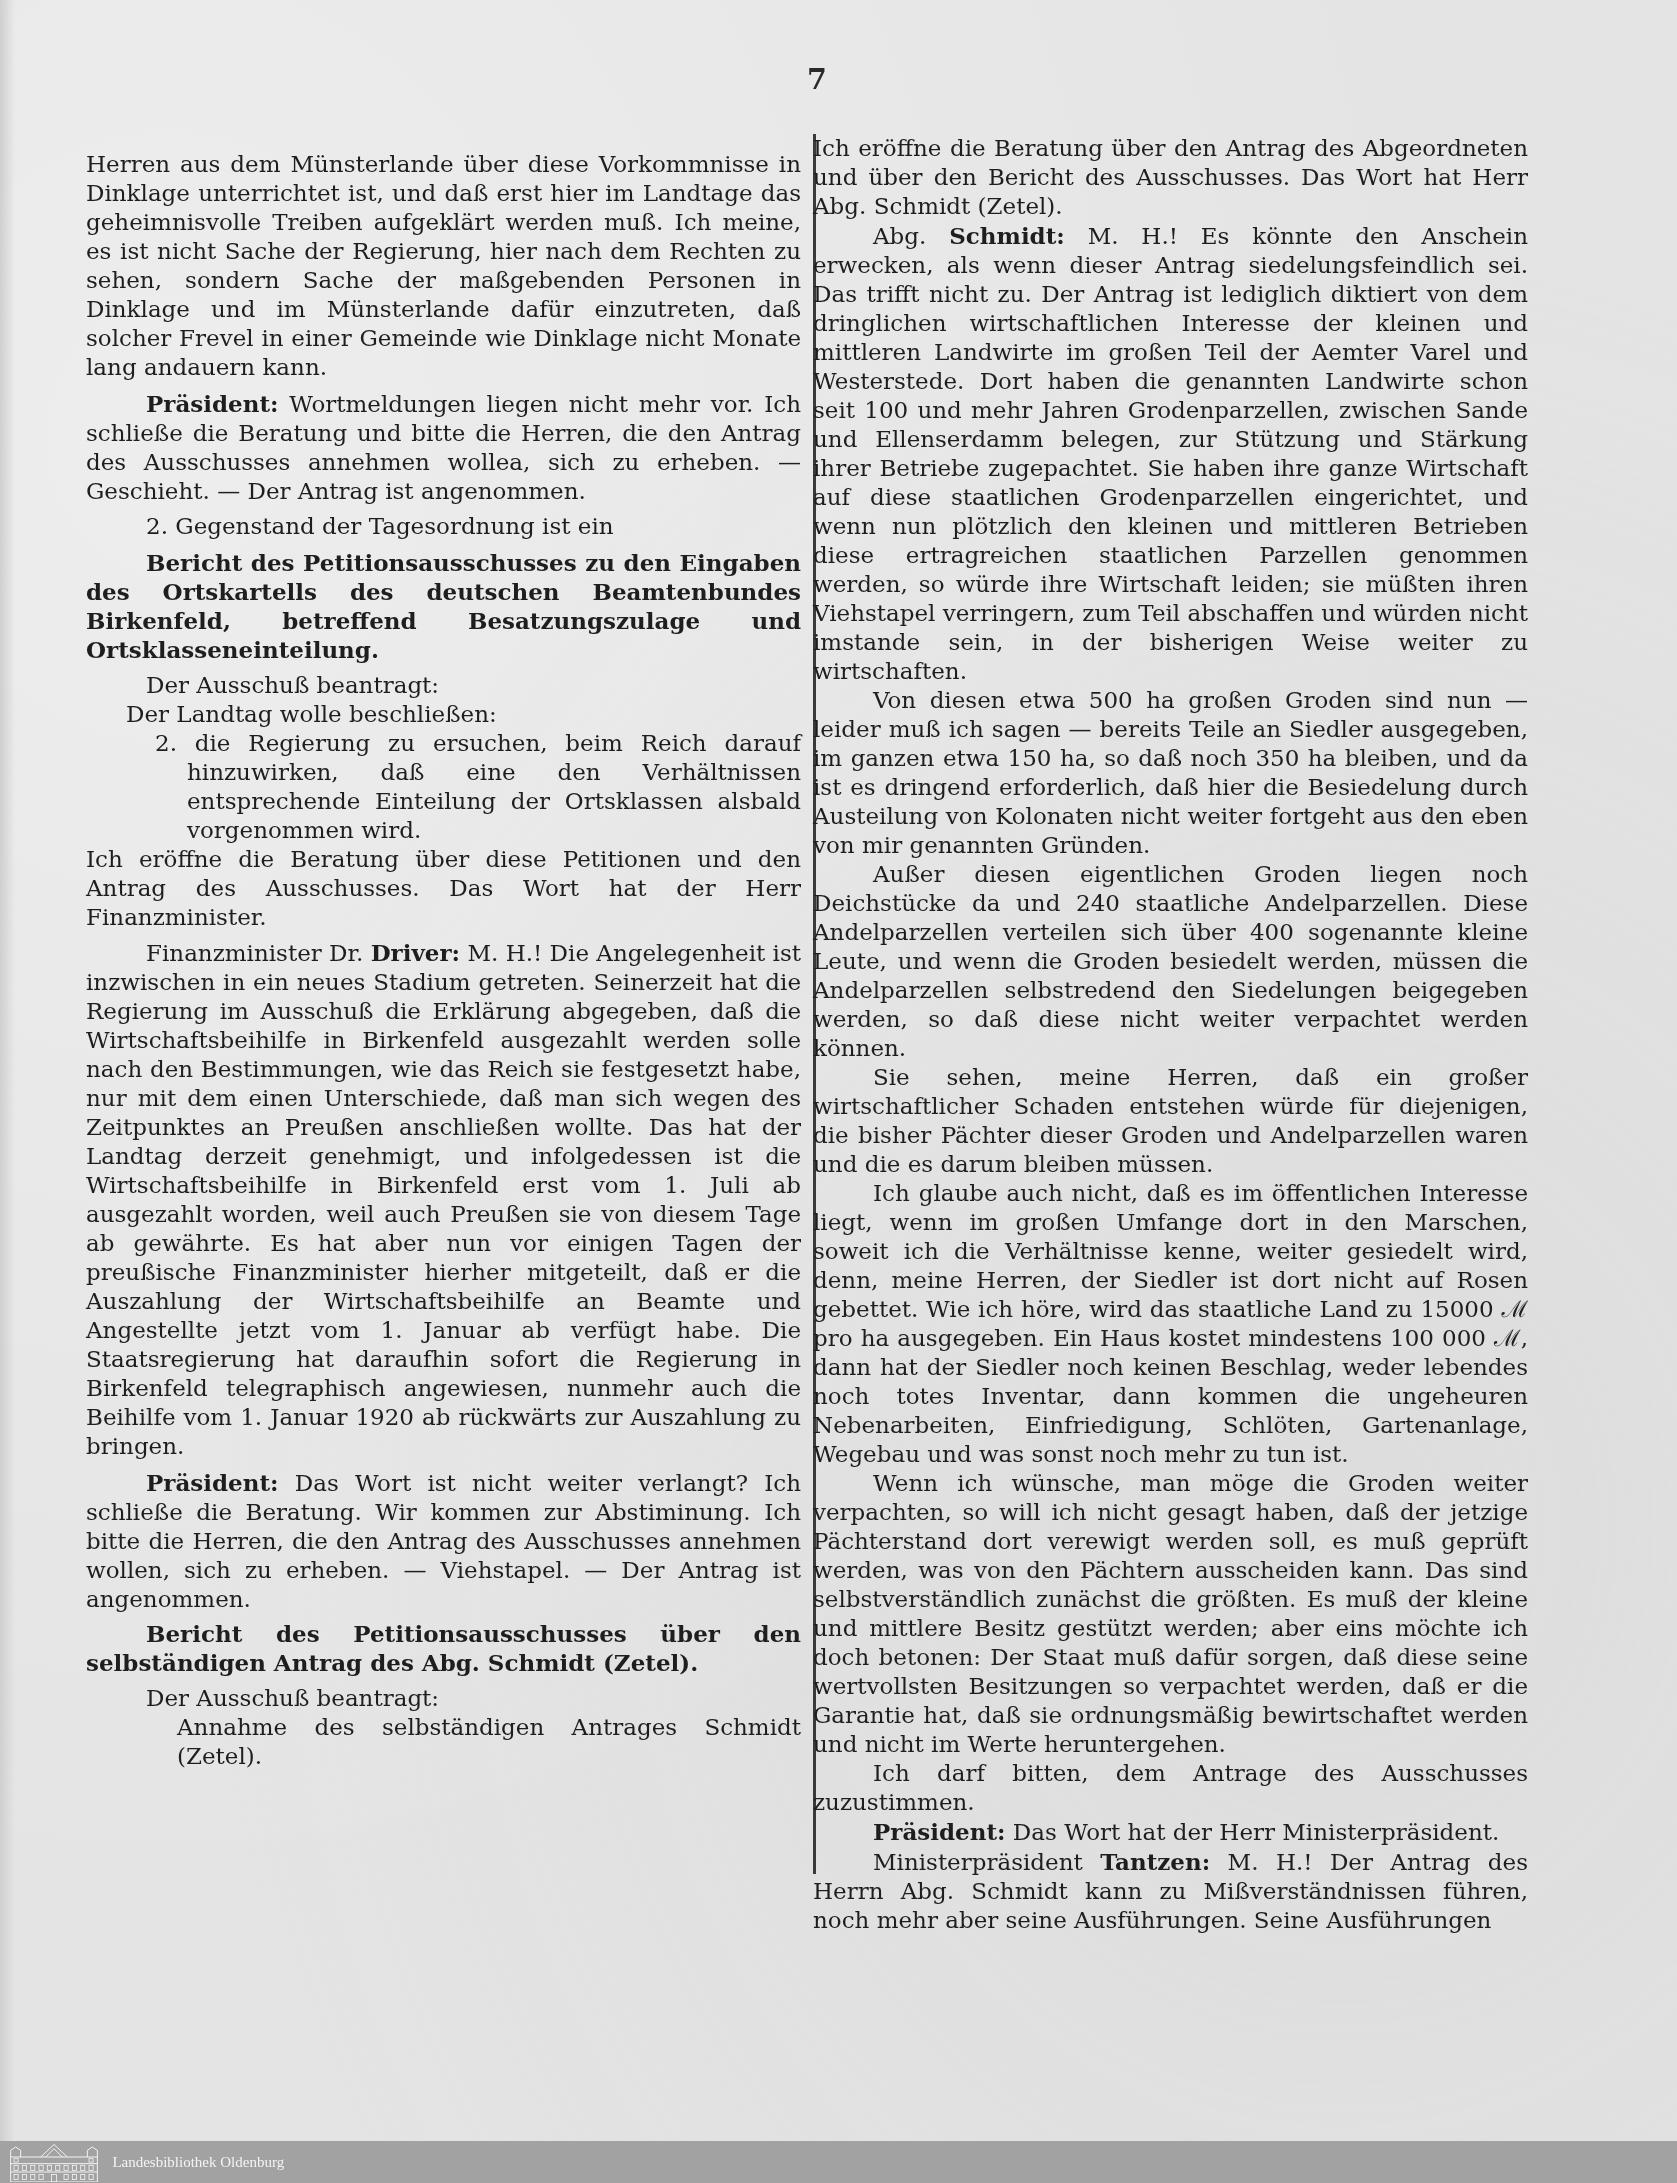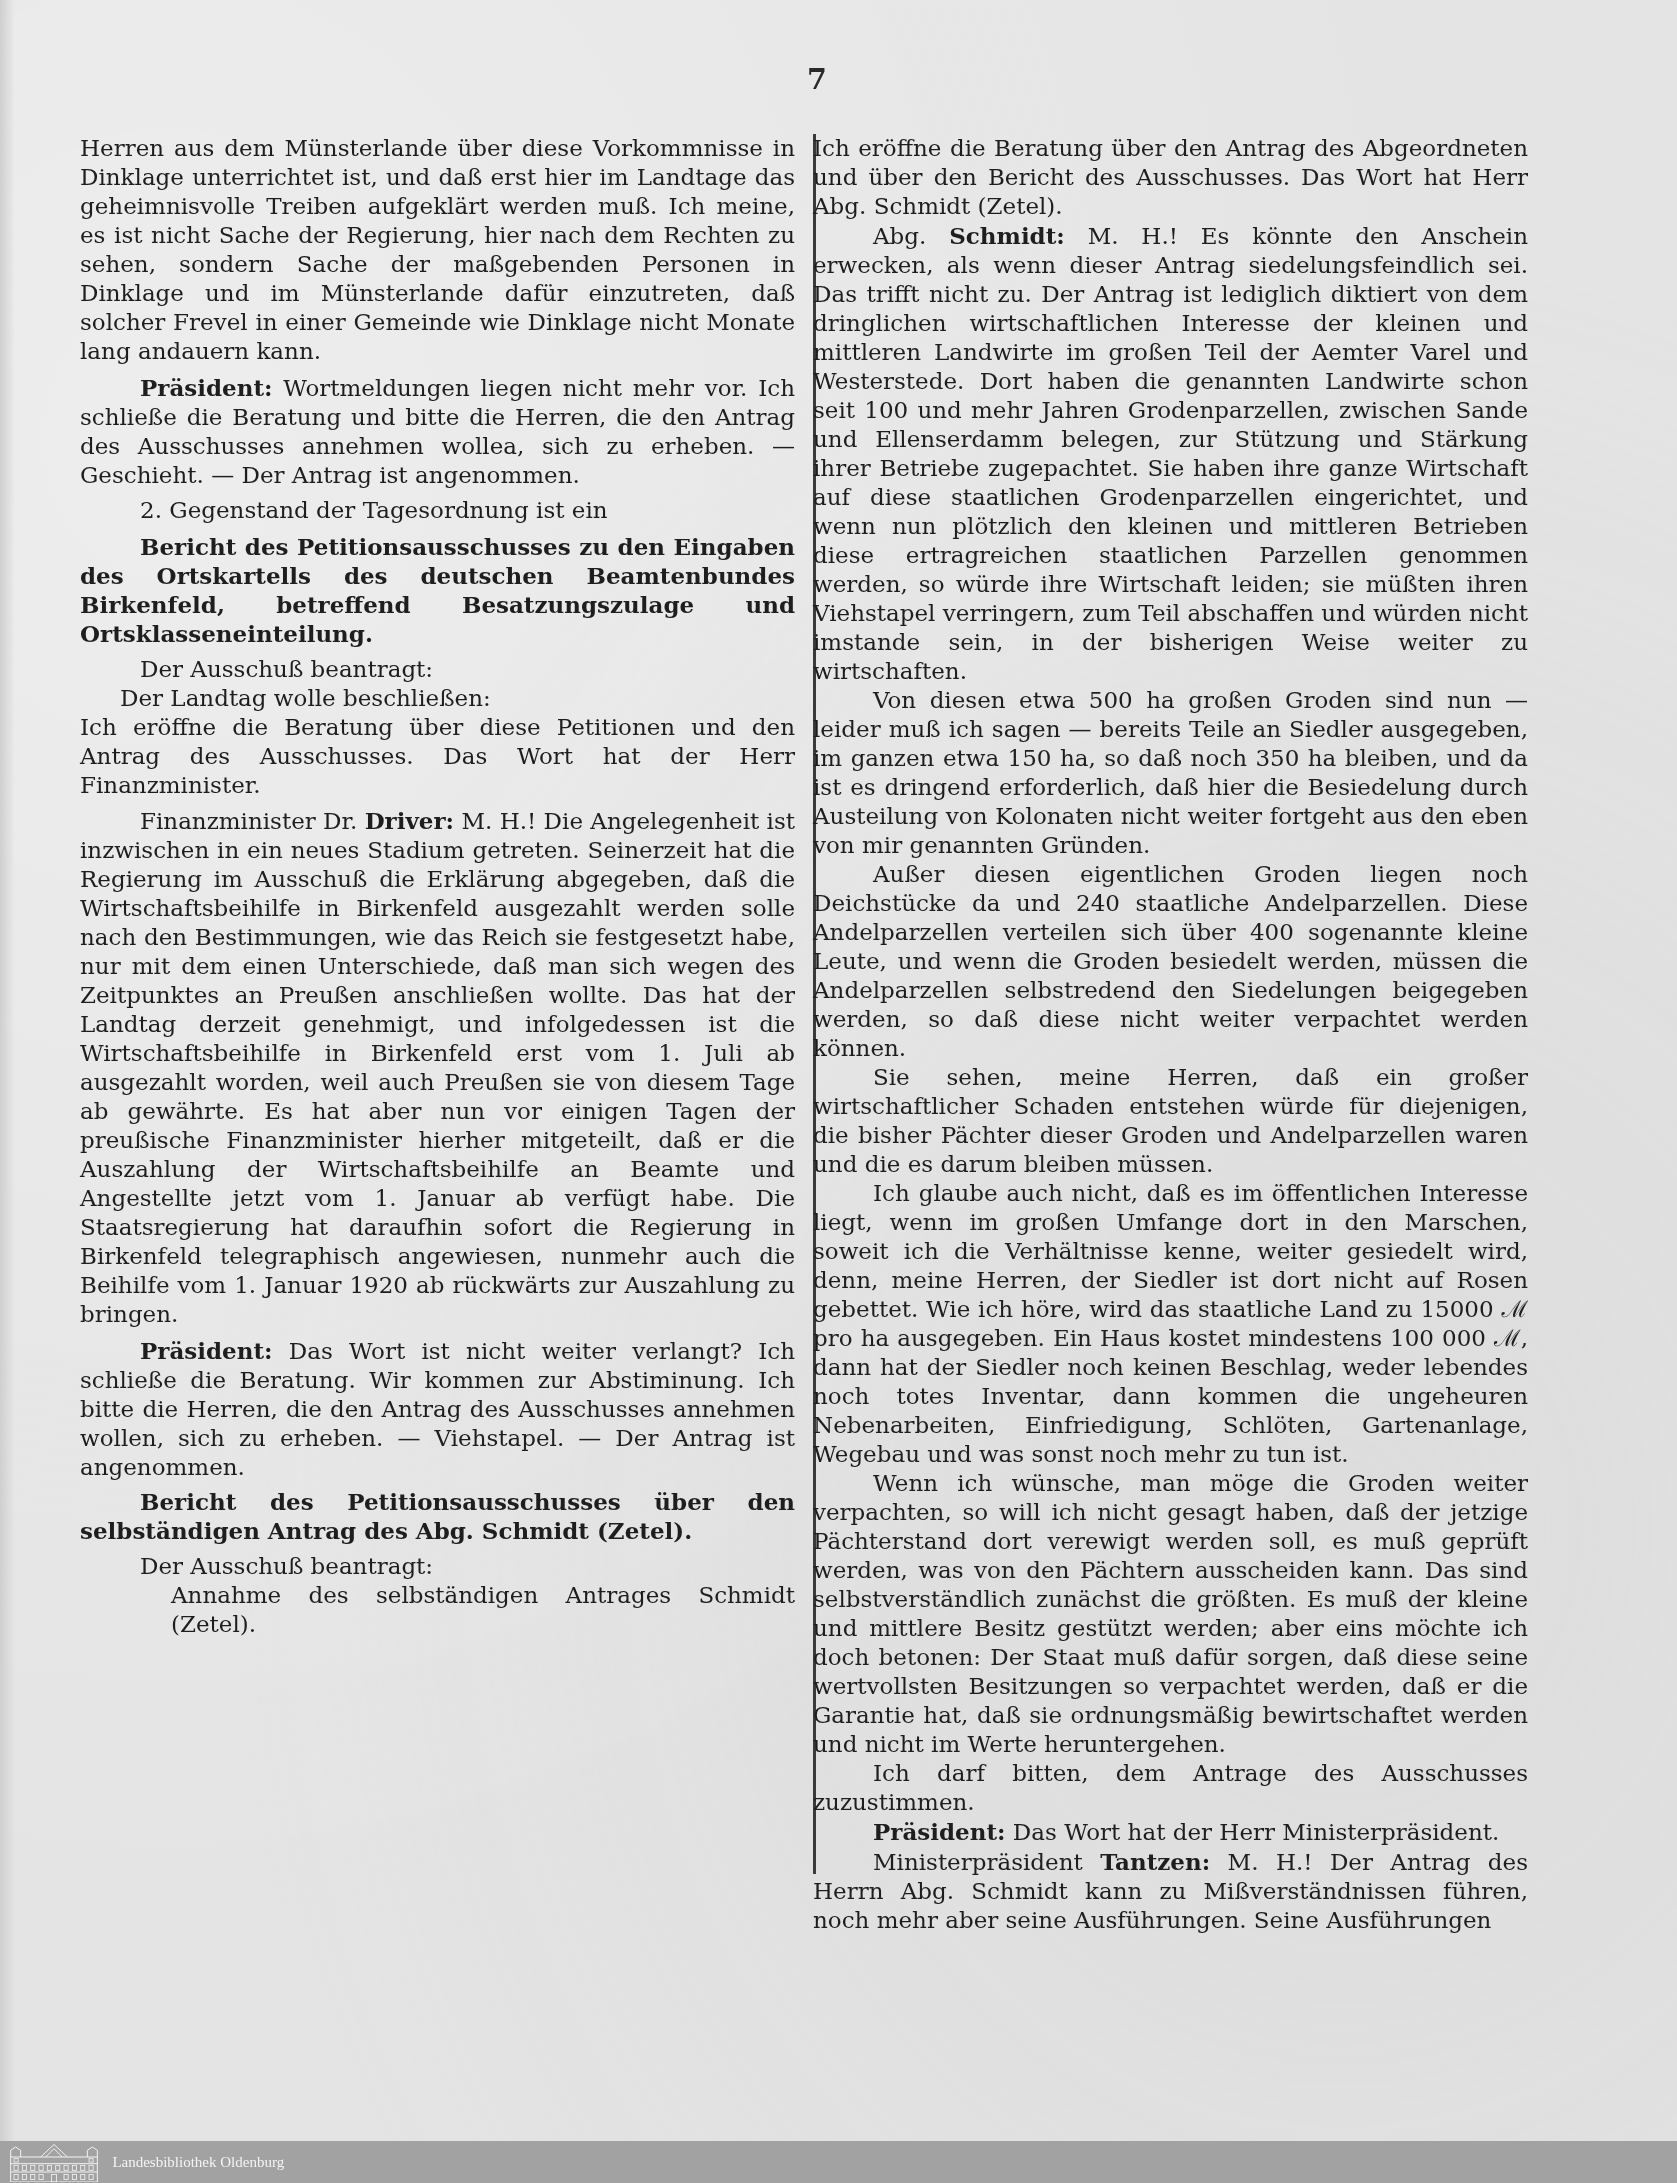--- a/index.html
+++ b/index.html
@@ -17,21 +17,21 @@
     background:linear-gradient(to right, #cfcfcf, rgba(228,228,228,0));
   }
   .page-number {
     position:absolute; left:807px; top:62px; font-size:28.5px; font-weight:bold;
     font-family:"DejaVu Serif", serif; color:#2a2a2a;
   }
   .column {
     position:absolute; top:134px; font-size:23px; line-height:29px;
     text-align:justify; hyphens:manual;
   }
-  .col-left { left:80px; width:715px; }
+  .col-left { left:86px; width:715px;margin-top:16px; }
   .col-right { left:813px; width:715px; }
   .divider {
     position:absolute; left:813px; top:134px; width:2.5px; height:1740px;
     background:#3a3a3a;
   }
   p { margin:0; }
   .indent { text-indent:60px; }
   .indent-item { padding-left:101px; text-indent:-32px; }
   .indent-sub { padding-left:40px; }
   .indent-annahme { padding-left:91px; }
@@ -63,20 +63,21 @@
 
   <p class="indent gap">2. Gegenstand der Tagesordnung ist ein</p>
 
   <p class="heading gap">Bericht des Petitionsausschusses zu den Eingaben des Ortskartells des deutschen Beamtenbundes Birkenfeld, betreffend Besatzungszulage und Ortsklasseneinteilung.</p>
 
   <p class="indent gap">Der Ausschuß beantragt:</p>
 
   <p class="indent-sub" style="text-indent:40px;padding-left:0">Der Landtag wolle beschließen:</p>
 
 
+  <p class="indent-item">2. die Regierung zu ersuchen, beim Reich darauf hinzuwirken, daß eine den Verhältnissen entsprechende Einteilung der Ortsklassen alsbald vorgenommen wird.</p>
 
   <p>Ich eröffne die Beratung über diese Petitionen und den Antrag des Ausschusses. Das Wort hat der Herr Finanzminister.</p>
 
   <p class="indent gap"><span>Finanzminister Dr. </span><span class="speaker">Driver:</span><span> M. H.! Die Angelegenheit ist inzwischen in ein neues Stadium getreten. Seinerzeit hat die Regierung im Ausschuß die Erklärung abgegeben, daß die Wirtschaftsbeihilfe in Birkenfeld ausgezahlt werden solle nach den Bestimmungen, wie das Reich sie festgesetzt habe, nur mit dem einen Unterschiede, daß man sich wegen des Zeitpunktes an Preußen anschließen wollte. Das hat der Landtag derzeit genehmigt, und infolgedessen ist die Wirtschaftsbeihilfe in Birkenfeld erst vom 1. Juli ab ausgezahlt worden, weil auch Preußen sie von diesem Tage ab gewährte. Es hat aber nun vor einigen Tagen der preußische Finanzminister hierher mitgeteilt, daß er die Auszahlung der Wirtschaftsbeihilfe an Beamte und Angestellte jetzt vom 1. Januar ab verfügt habe. Die Staatsregierung hat daraufhin sofort die Regierung in Birkenfeld telegraphisch angewiesen, nunmehr auch die Beihilfe vom 1. Januar 1920 ab rückwärts zur Auszahlung zu bringen.</span></p>
 
   <p class="indent gap"><span class="speaker">Präsident:</span><span> Das Wort ist nicht weiter verlangt? Ich schließe die Beratung. Wir kommen zur Abstiminung. Ich bitte die Herren, die den Antrag des Ausschusses annehmen wollen, sich zu erheben. — Viehstapel. — Der Antrag ist angenommen.</span></p>
 
 
   <p class="heading">Bericht des Petitionsausschusses über den selbständigen Antrag des Abg. Schmidt (Zetel).</p>
 

